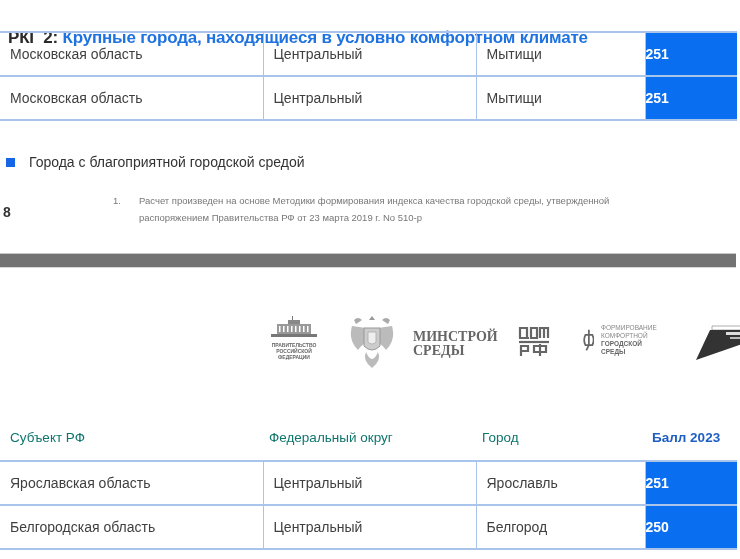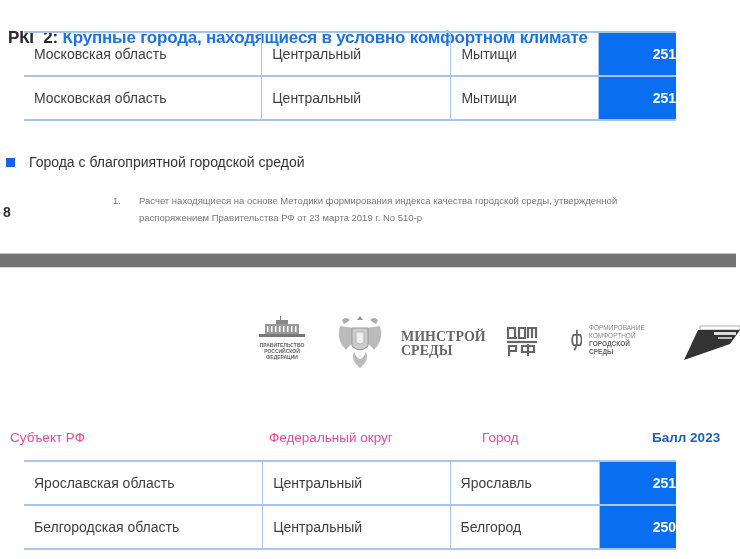--- a/index.html
+++ b/index.html
@@ -3,54 +3,54 @@
 <meta charset="utf-8">
 <style>
   html, body { margin: 0; padding: 0; background: #ffffff; }
   body { width: 740px; height: 559px; position: relative; overflow: hidden;
          font-family: "Liberation Sans", "DejaVu Sans", sans-serif; color: #3a3a3a; }
   .title { position: absolute; left: 8px; top: 0px; font-size: 17px; font-weight: bold;
            letter-spacing: -0.2px; white-space: nowrap; margin-top: 28px; }
   .title .prefix { color: #2a2a2a; }
   .title .main { color: #1f73e0; }
 
-  table.t { position: absolute; left: 0; border-collapse: collapse; width: 652px; font-size: 14px; margin-left: 24px; }
+  table.t { position: absolute; left: 0; border-collapse: collapse; width: 737px; font-size: 14px; }
   table.t td { height: 42px; padding: 0 0 0 10px; border-top: 2px solid #a9c4ea; border-bottom: 2px solid #a9c4ea;
                color: #3f3f3f; white-space: nowrap; }
   table.t td + td { border-left: 1px solid #a9c4ea; }
-  table.t td.score { background: #0a6ef0; color: #ffffff; font-weight: bold; text-align: right; padding: 0; }
+  table.t td.score { background: #0a6ef0; color: #ffffff; font-weight: bold; text-align: left; padding: 0; }
   table.t col.c1 { width: 263px; } table.t col.c2 { width: 213px; }
   table.t col.c3 { width: 169px; } table.t col.c4 { width: 92px; }
   #table1 { top: 31px; }
   #table2 { top: 460px; }
 
   .legend { position: absolute; left: 6px; top: 154px; display: flex; align-items: center; font-size: 14px; color: #333; justify-content: center; }
   .legend .sq { width: 9px; height: 9px; background: #1565e6; margin-right: 14px; }
 
   .footnote { position: absolute; left: 113px; top: 192px; font-size: 9.5px; color: #777; line-height: 17px; display: flex; }
   .footnote .num { width: 26px; }
   .pagenum { position: absolute; left: 3px; top: 204px; font-size: 14px; font-weight: bold; color: #333; }
 
   .bar { position: absolute; left: 0; top: 253px; width: 736px; height: 13px; background: #737373;
          border-top: 1px solid #c8c8c8; border-bottom: 1px solid #d8d8d8; }
 
-  .logos { position: absolute; top: 310px; left: 0; width: 604px; height: 70px; }
+  .logos { position: absolute; top: 310px; left: 12px; width: 604px; height: 70px; }
   .logo { position: absolute; color: #666; }
   .logo-gov { left: 254px; top: 6px; width: 56px; text-align: center; font-size: 5px; font-weight: bold; line-height: 6px; color: #666; }
   .logo-gov .bld { width: 46px; height: 22px; margin: 0 auto 3px auto; position: relative; }
   .logo-emblem { left: 336px; top: 2px; width: 48px; height: 60px; }
   .logo-minstroy { left: 401px; top: 20px; font-family: "Liberation Serif", "DejaVu Serif", serif; font-weight: bold;
                    font-size: 14px; line-height: 14px; color: #666; }
   .logo-dom { left: 506px; top: 14px; width: 32px; height: 34px; }
   .logo-fks { left: 570px; top: 14px; display: flex; align-items: center; }
   .logo-fks .txt { font-size: 6.5px; line-height: 8px; color: #888; margin-left: 7px; }
   .logo-fks .txt b { color: #666; }
   .logo-last { left: 684px; top: 10px; width: 56px; height: 42px; }
 
-  .hdr { position: absolute; top: 430px; font-size: 13.5px; color: #ec4899; white-space: nowrap; }
+  .hdr { position: absolute; top: 430px; font-size: 13.5px; color: #0f766e; white-space: nowrap; }
   .hdr.bold { font-weight: bold; color: #1f5fc4; }
 </style>
 </head>
 <body>
 
 <div class="title">
   <span class="prefix">РКГ 2:</span>
   <span class="main">Крупные города, находящиеся в условно комфортном климате</span>
 </div>
 
@@ -78,21 +78,21 @@
   </table>
 
 <div class="legend">
   <div class="sq"></div>
   <span>Города с благоприятной городской средой</span>
 </div>
 
 <div class="footnote">
   <span class="num">1.</span>
   <div>
-    <div>Расчет находящиеся на основе Методики формирования индекса качества городской среды, утвержденной</div>
+    <div>Расчет произведен на основе Методики формирования индекса качества городской среды, утвержденной</div>
     <div>распоряжением Правительства РФ от 23 марта 2019 г. No 510-р</div>
   </div>
 </div>
 
 <div class="pagenum">8</div>
 
 <div class="bar"></div>
 
 <div class="logos">
   <div class="logo logo-gov">

